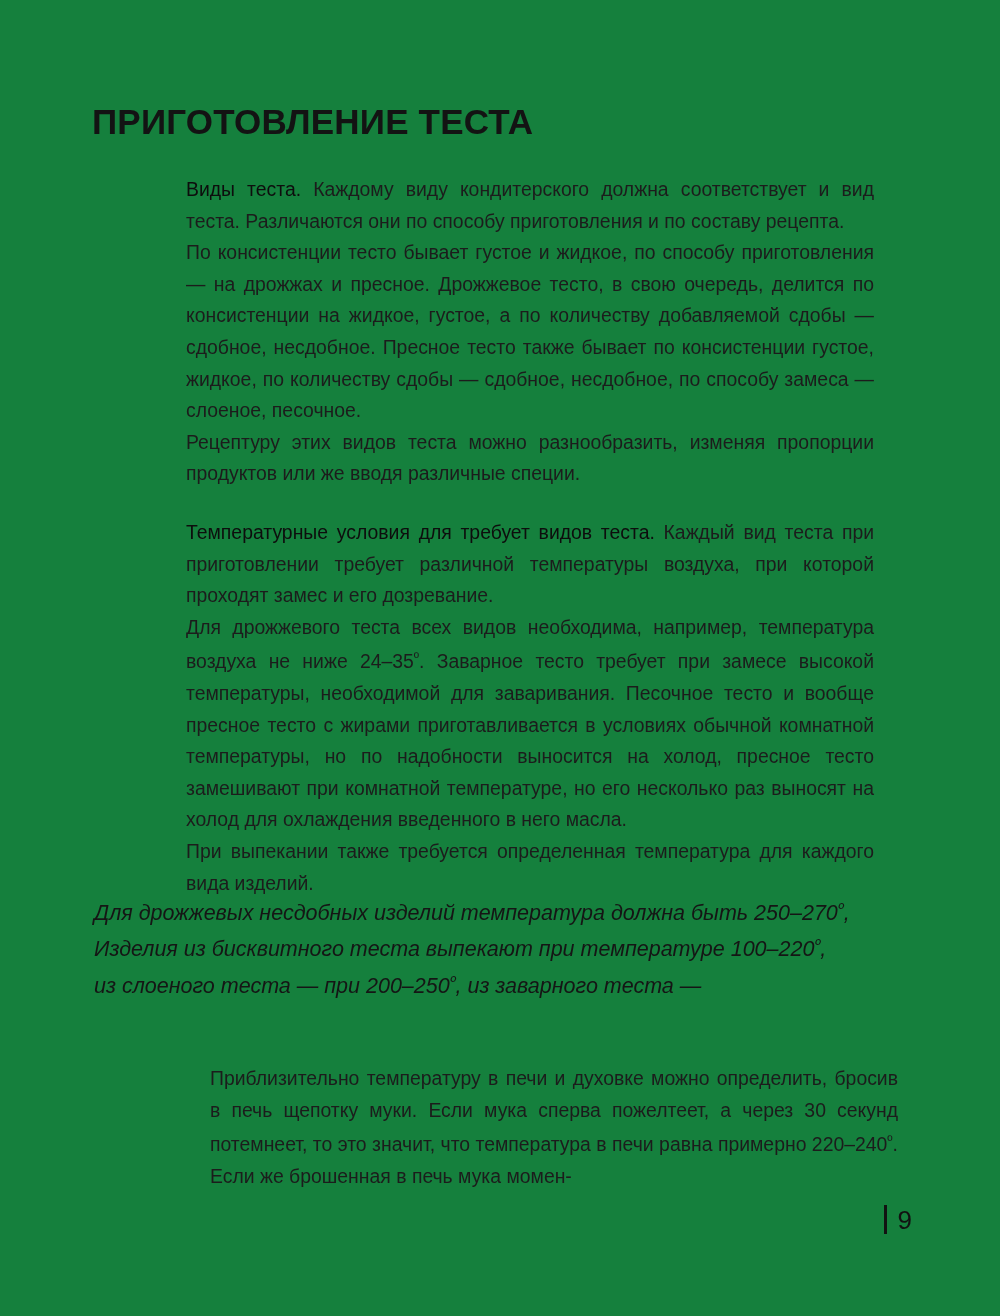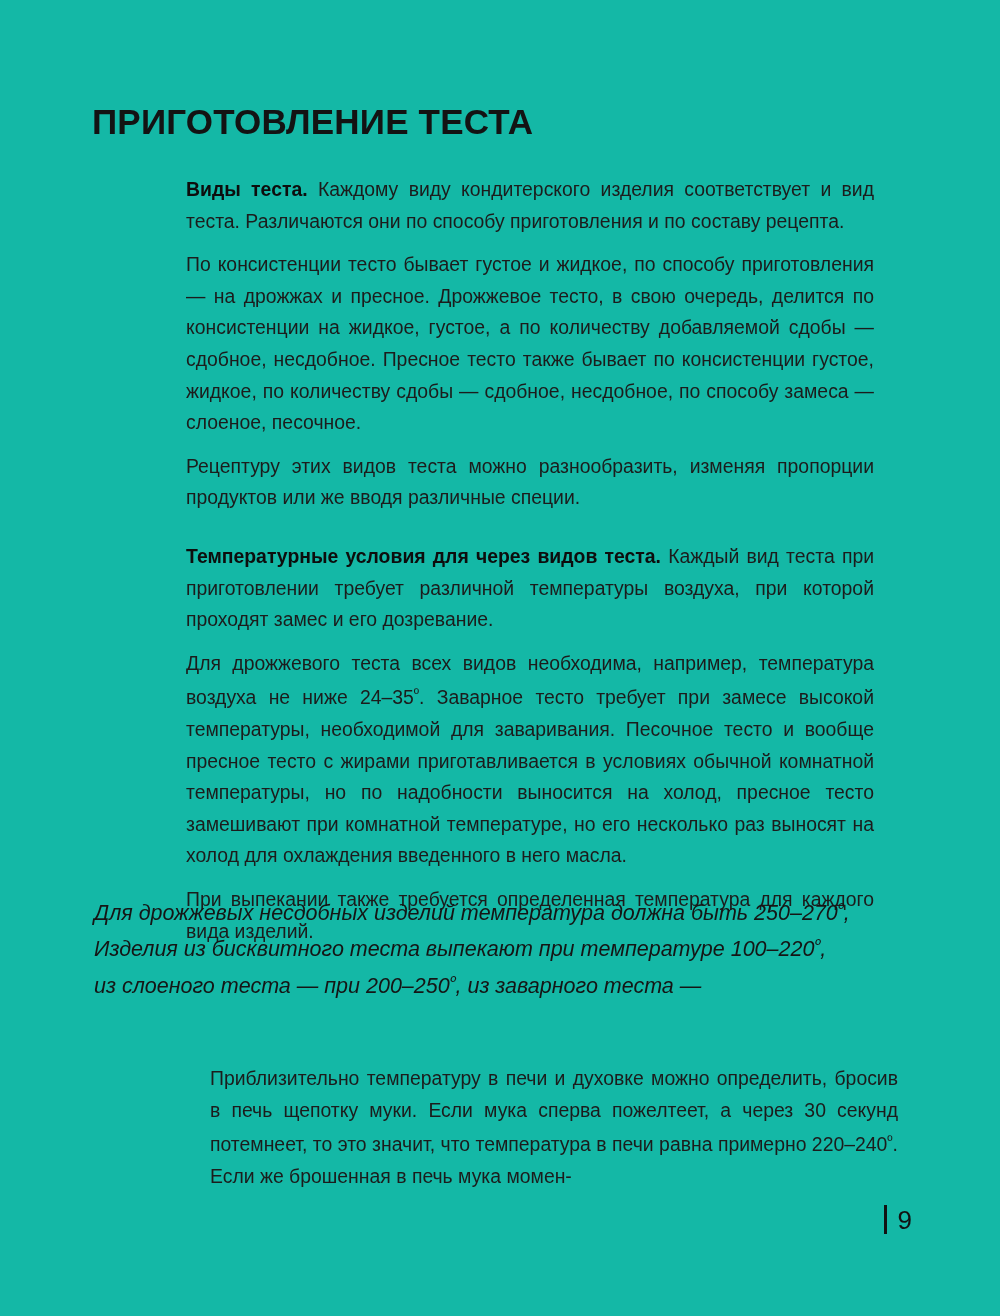--- a/index.html
+++ b/index.html
@@ -5,21 +5,21 @@
 <style>
   html, body {
     margin: 0;
     padding: 0;
     background: #ffffff;
   }
   .page {
     position: relative;
     width: 1000px;
     height: 1316px;
-    background: #14b8a6;
+    background: #15803d;
     margin: 0 auto;
     overflow: hidden;
     font-family: "Liberation Sans", "DejaVu Sans", sans-serif;
     color: #141414;
     -webkit-font-smoothing: antialiased;
   }
 
   
   .page-title {
     position: absolute;
@@ -42,24 +42,24 @@
 
   .para {
     margin: 0;
     text-align: justify;
     text-justify: inter-word;
     font-size: 19.4px;
     line-height: 31.6px;
     color: #1c1c1c;
     hyphens: manual;
   }
-  .para + .para { margin-top: 12px; }
+  .para + .para { margin-top: 0; }
 
   .run-in {
-    font-weight: bold;
+    font-weight: normal;
     color: #0d0d0d;
   }
 
   .gap-block { height: 27px; }
 
   
   .italic-block {
     position: absolute;
     left: 94px;
     top: 893px;
@@ -109,29 +109,29 @@
 </style>
 </head>
 <body>
 
 <div class="page">
 
   <h1 class="page-title">ПРИГОТОВЛЕНИЕ ТЕСТА</h1>
 
   <div class="body-column">
 
-    <p class="para"><span class="run-in">Виды теста.</span><span> Каждому виду кондитерского изделия соответствует и вид теста. Различаются они по способу приготовления и по составу рецепта.</span></p>
+    <p class="para"><span class="run-in">Виды теста.</span><span> Каждому виду кондитерского должна соответствует и вид теста. Различаются они по способу приготовления и по составу рецепта.</span></p>
 
     <p class="para">По консистенции тесто бывает густое и жидкое, по способу приготовления — на дрожжах и пресное. Дрожжевое тесто, в свою очередь, делится по консистенции на жидкое, густое, а по количеству добавляемой сдобы — сдобное, несдобное. Пресное тесто также бывает по консистенции густое, жидкое, по количеству сдобы — сдобное, несдобное, по способу замеса — слоеное, песочное.</p>
 
     <p class="para">Рецептуру этих видов теста можно разнообразить, изменяя пропорции продуктов или же вводя различные специи.</p>
 
     <div class="gap-block"></div>
 
-    <p class="para"><span class="run-in">Температурные условия для через видов теста.</span><span> Каждый вид теста при приготовлении требует различной температуры воздуха, при которой проходят замес и его дозревание.</span></p>
+    <p class="para"><span class="run-in">Температурные условия для требует видов теста.</span><span> Каждый вид теста при приготовлении требует различной температуры воздуха, при которой проходят замес и его дозревание.</span></p>
 
     <p class="para"><span>Для дрожжевого теста всех видов необходима, например, температура воздуха не ниже 24–35</span><span class="sup-deg">º</span><span>. Заварное тесто требует при замесе высокой температуры, необходимой для заваривания. Песочное тесто и вообще пресное тесто с жирами приготавливается в условиях обычной комнатной температуры, но по надобности выносится на холод, пресное тесто замешивают при комнатной температуре, но его несколько раз выносят на холод для охлаждения введенного в него масла.</span></p>
 
     <p class="para">При выпекании также требуется определенная температура для каждого вида изделий.</p>
 
   </div>
 
   <div class="italic-block">
 
     <span class="il"><span>Для дрожжевых несдобных изделий температура должна быть 250–270</span><span class="sup-deg">º</span><span>,</span></span>

